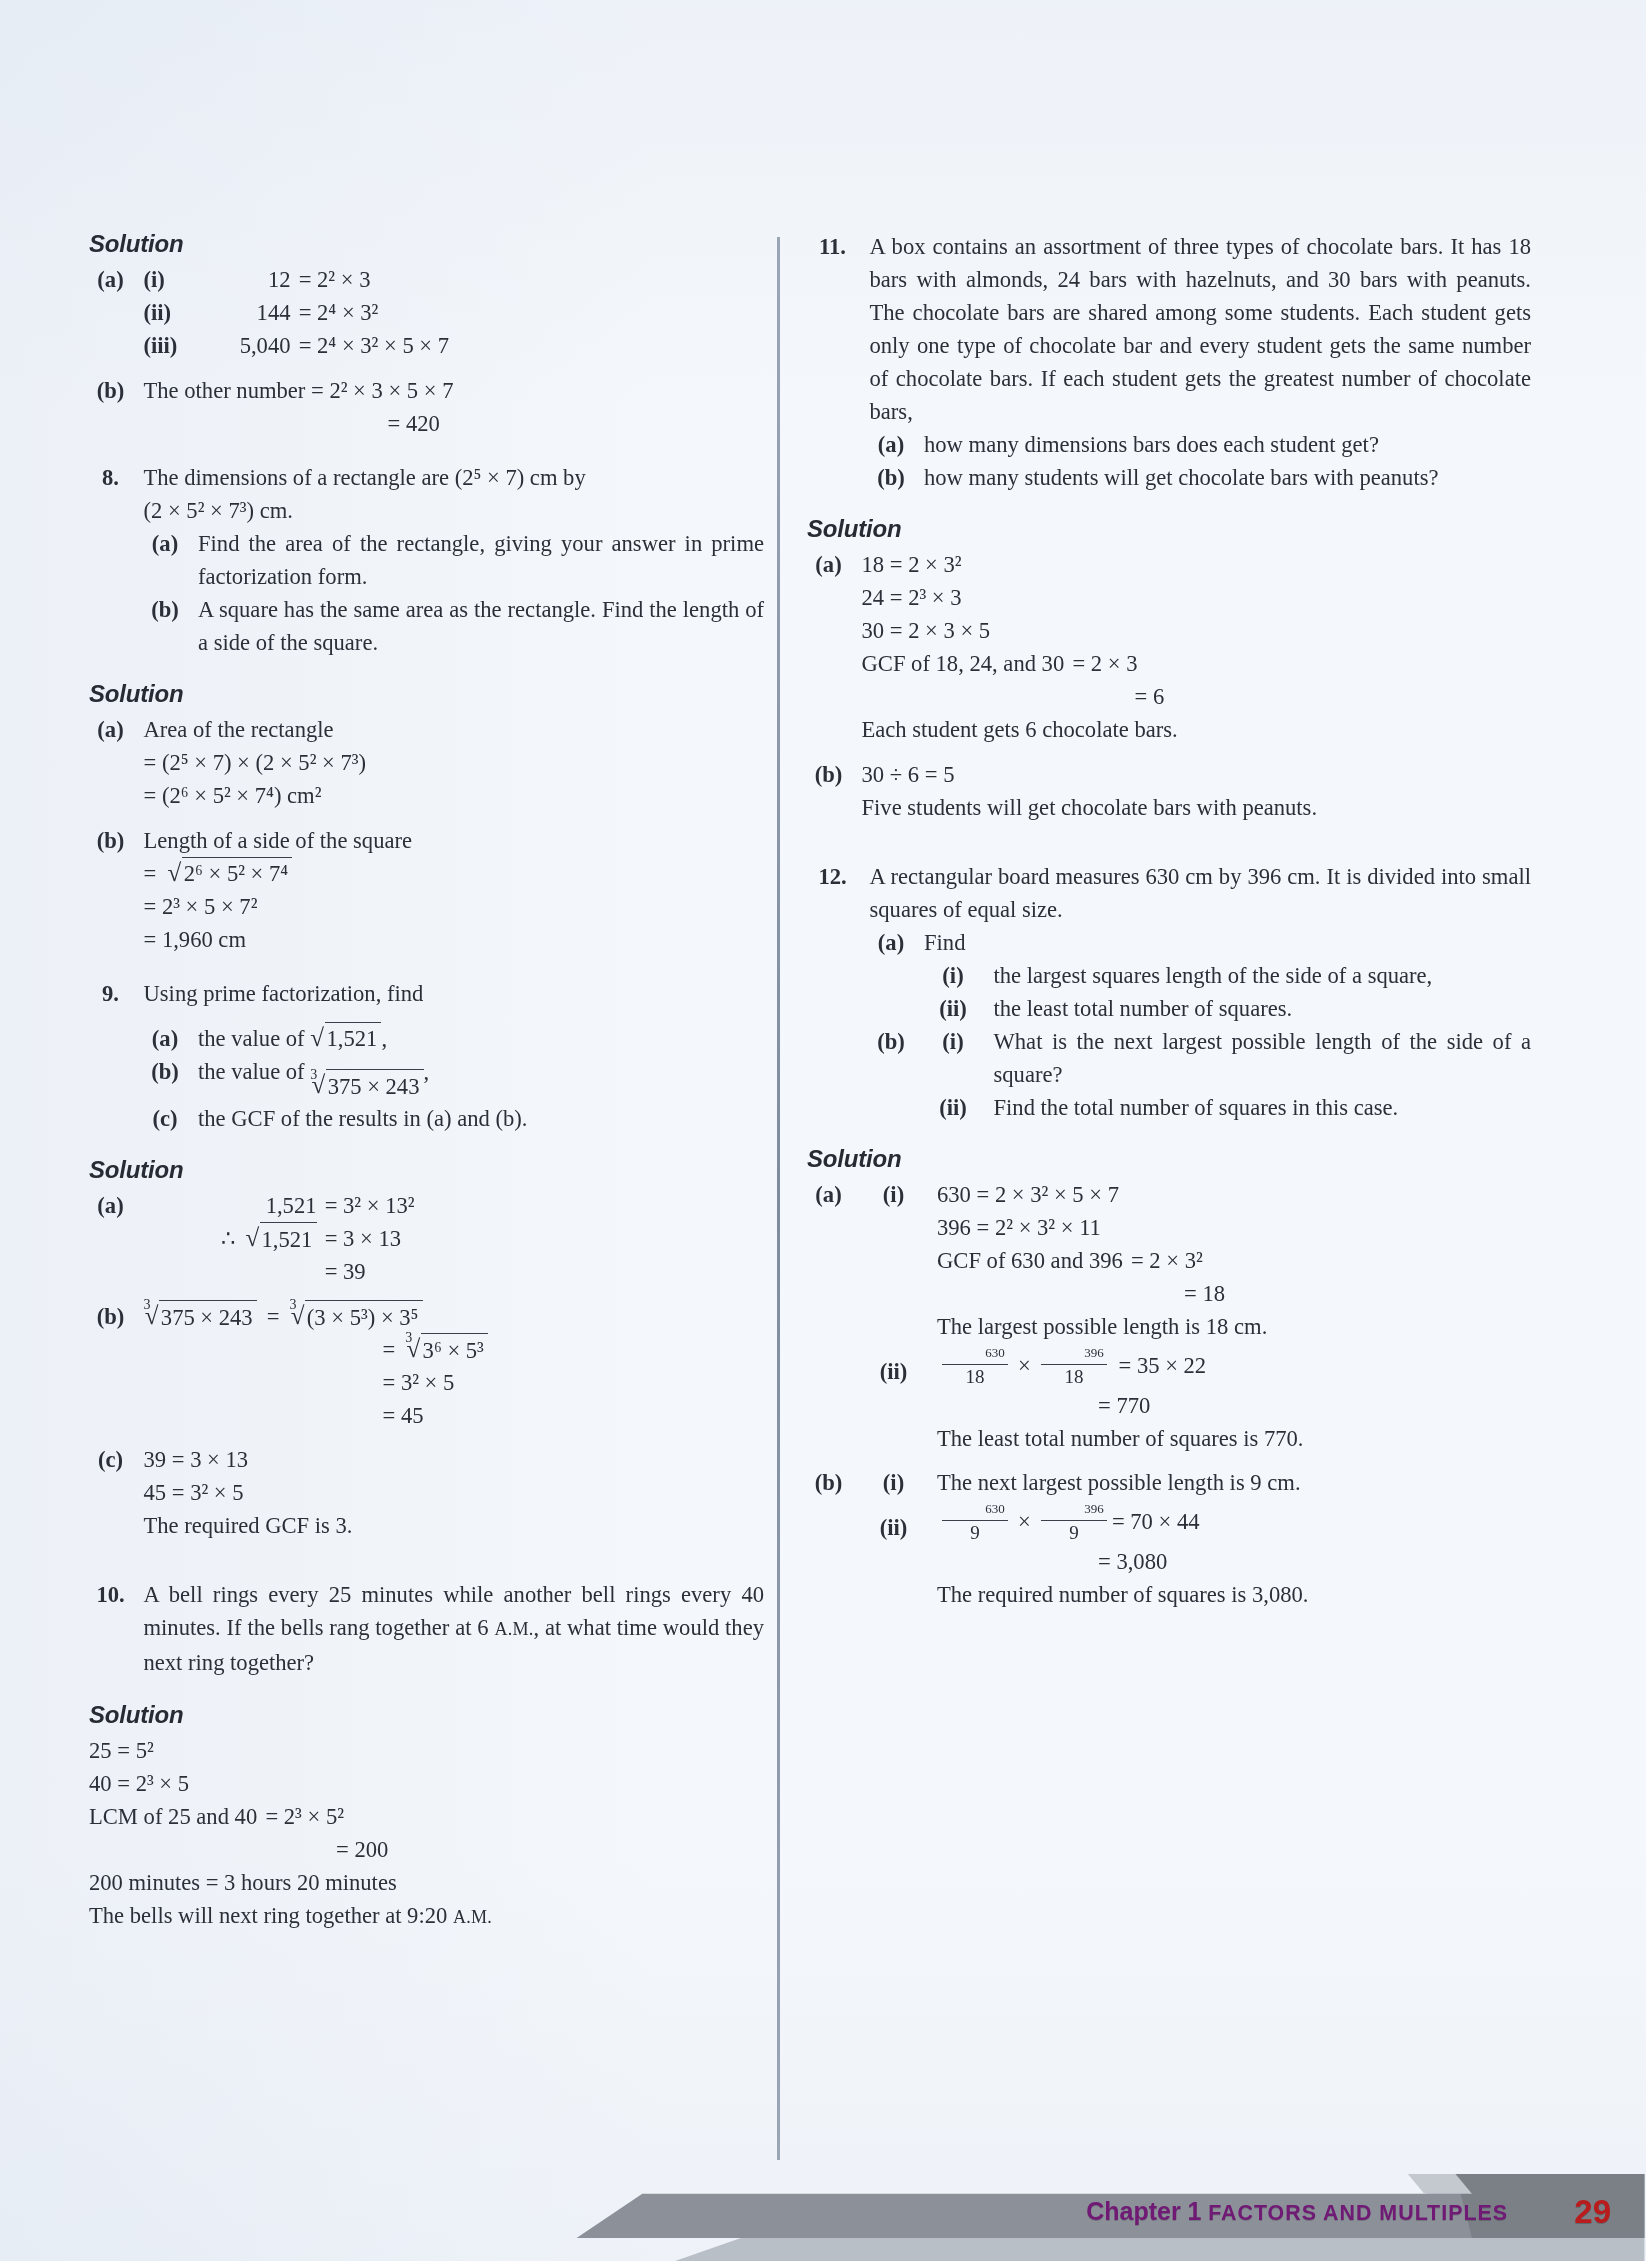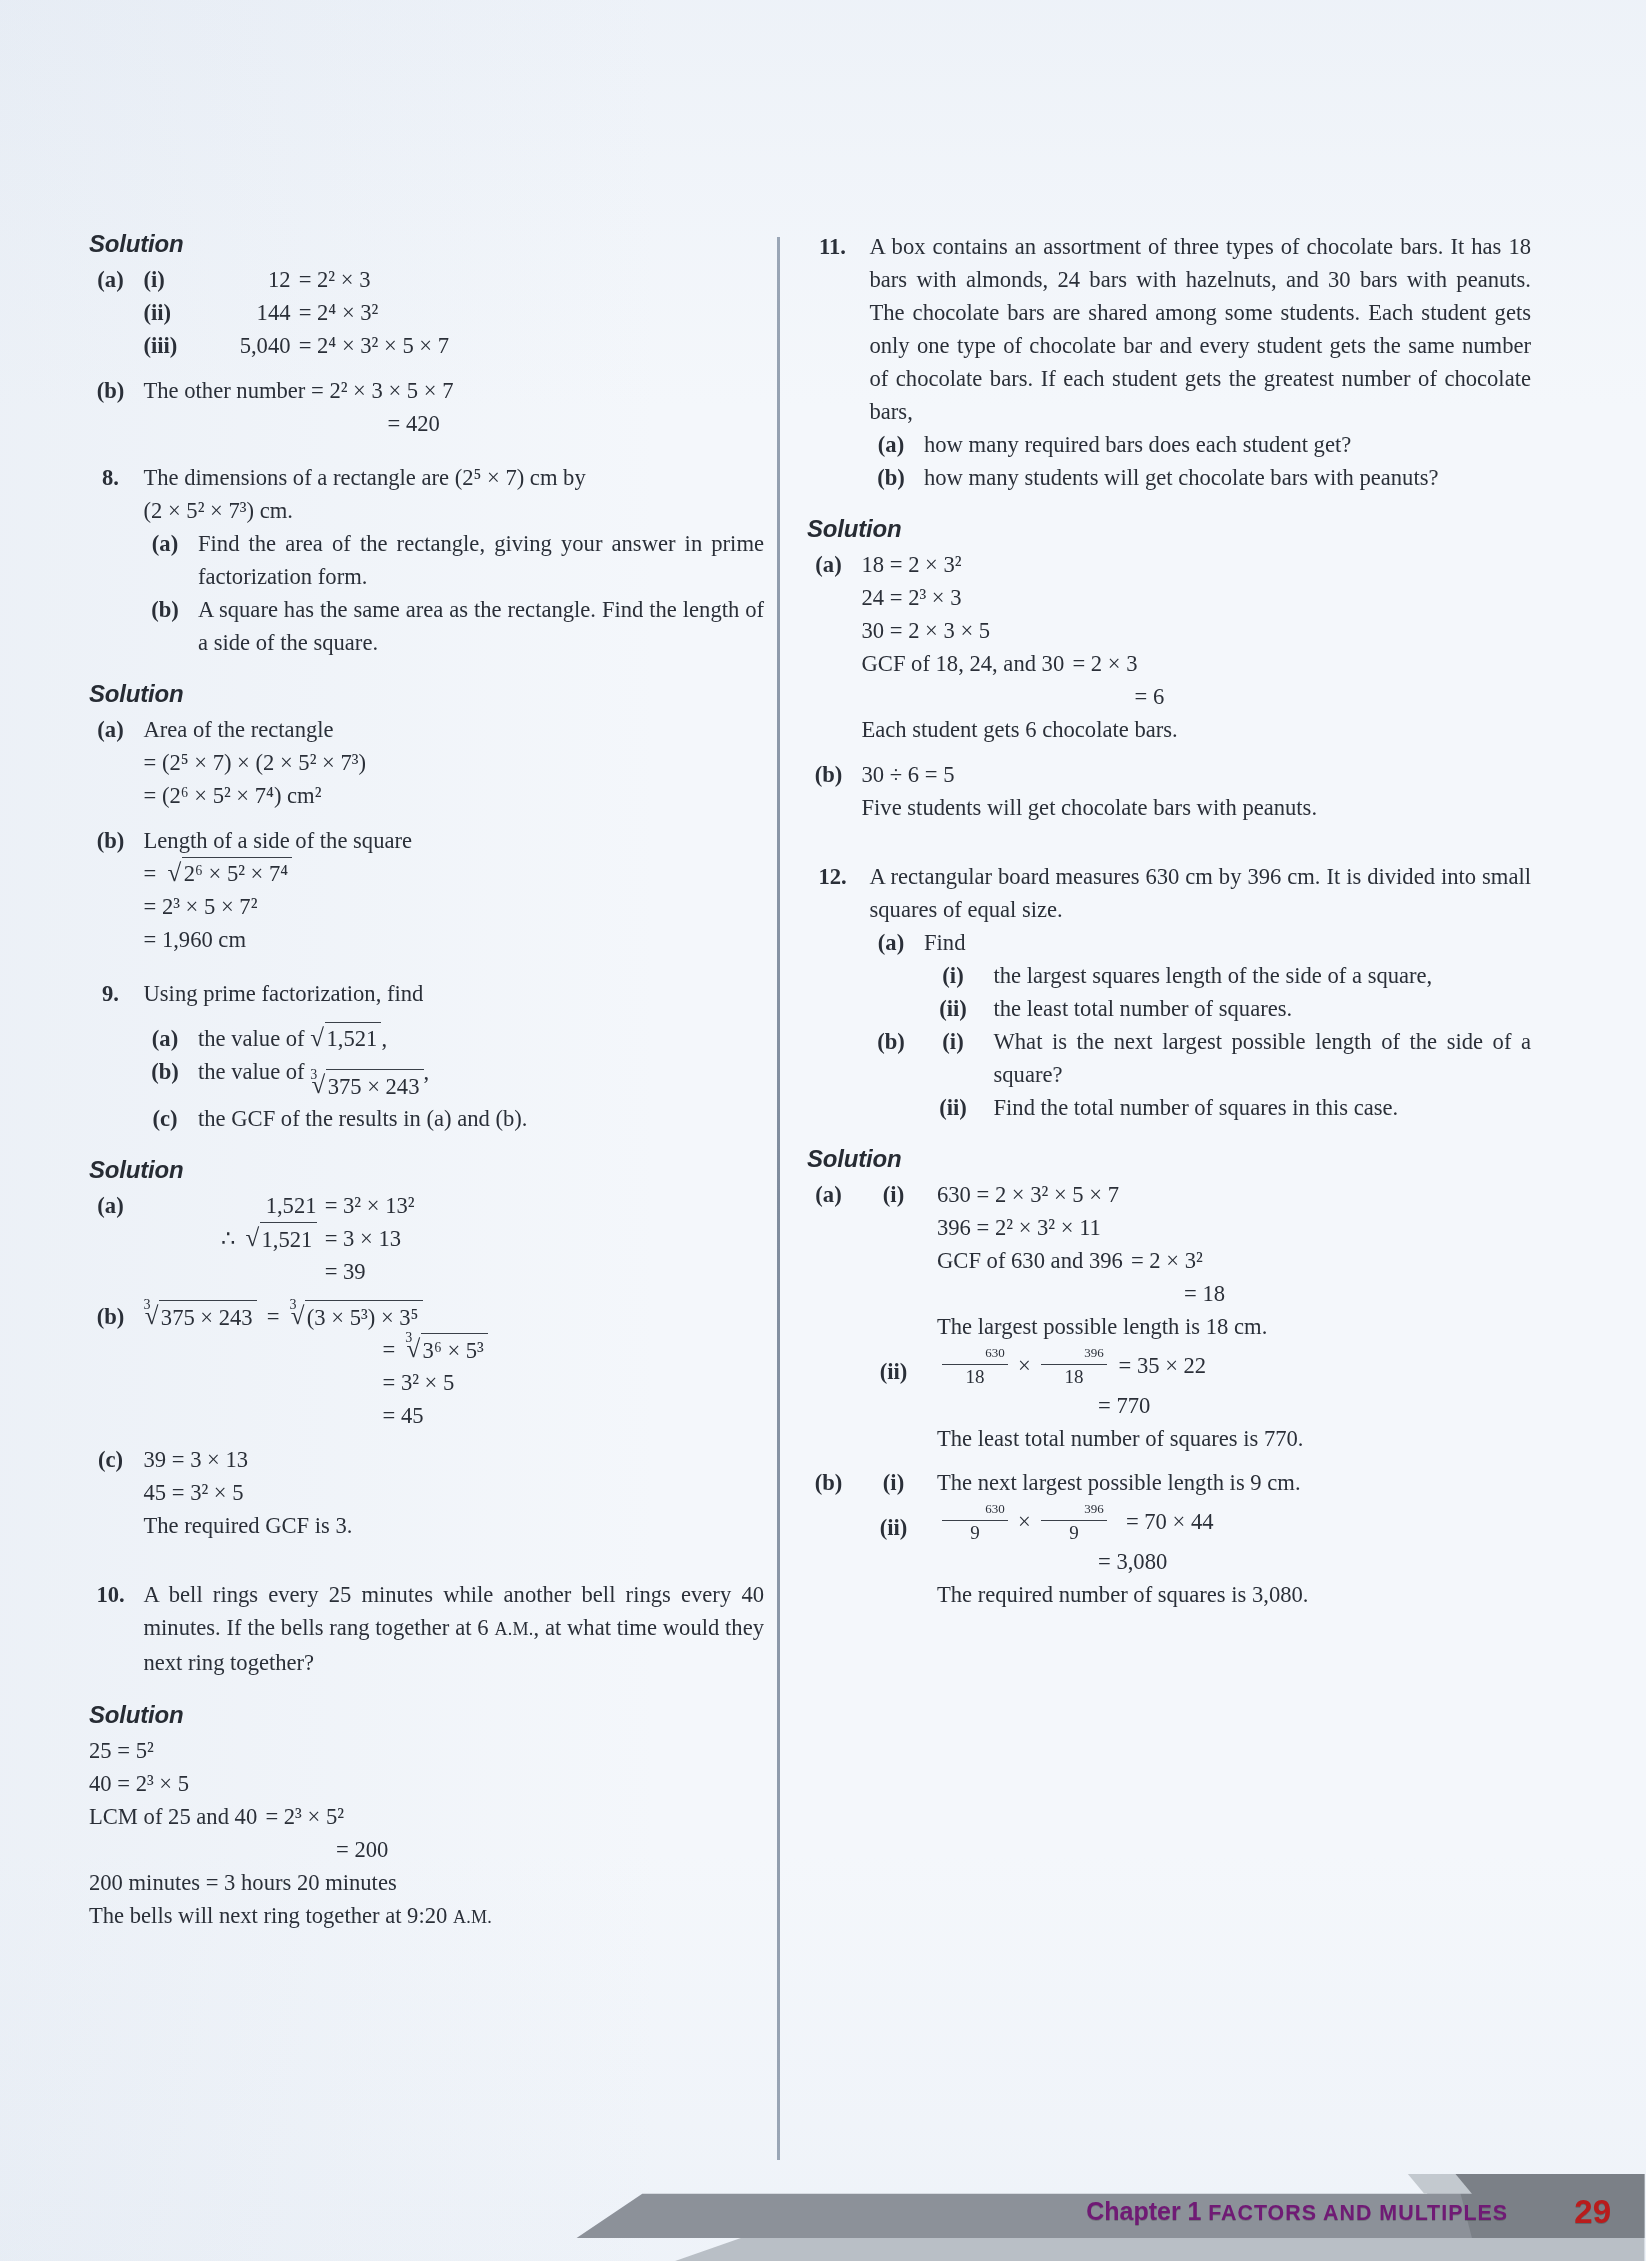--- a/index.html
+++ b/index.html
@@ -452,21 +452,21 @@
     <div class="col col-right">
 
       <div>
         <div class="row">
           <div class="num qnum" style="width:51px;">11.</div>
           <div class="body">
             <div class="line-wrap just">A box contains an assortment of three types of chocolate bars. It has 18 bars with almonds, 24 bars with hazelnuts, and 30 bars with peanuts. The chocolate bars are shared among some students. Each student gets only one type of chocolate bar and every student gets the same number of chocolate bars. If each student gets the greatest number of chocolate bars,</div>
 
             <div class="row">
               <div class="num letter">(a)</div>
-              <div class="body line-wrap just">how many required bars does each student get?</div>
+              <div class="body line-wrap just">how many dimensions bars does each student get?</div>
             </div>
             <div class="row">
               <div class="num letter">(b)</div>
               <div class="body line-wrap just">how many students will get chocolate bars with peanuts?</div>
             </div>
           </div>
         </div>
 
         <div class="gap-md"></div>
 
@@ -603,21 +603,21 @@
                     <span class="top">630</span>
                     <span class="bar"></span>
                     <span class="bot">9</span>
                   </span>
                   <span style="margin:0 5px;">×</span>
                   <span class="frac">
                     <span class="top">396</span>
                     <span class="bar"></span>
                     <span class="bot">9</span>
                   </span>
-                  <span style="margin-left:14px;">= 70 × 44</span>
+                  <span style="margin-left:0;">= 70 × 44</span>
                 </div>
                 <div class="line" style="padding-left:161px;">= 3,080</div>
                 <div class="line">The required number of squares is 3,080.</div>
               </div>
             </div>
 
           </div>
         </div>
       </div>
 

